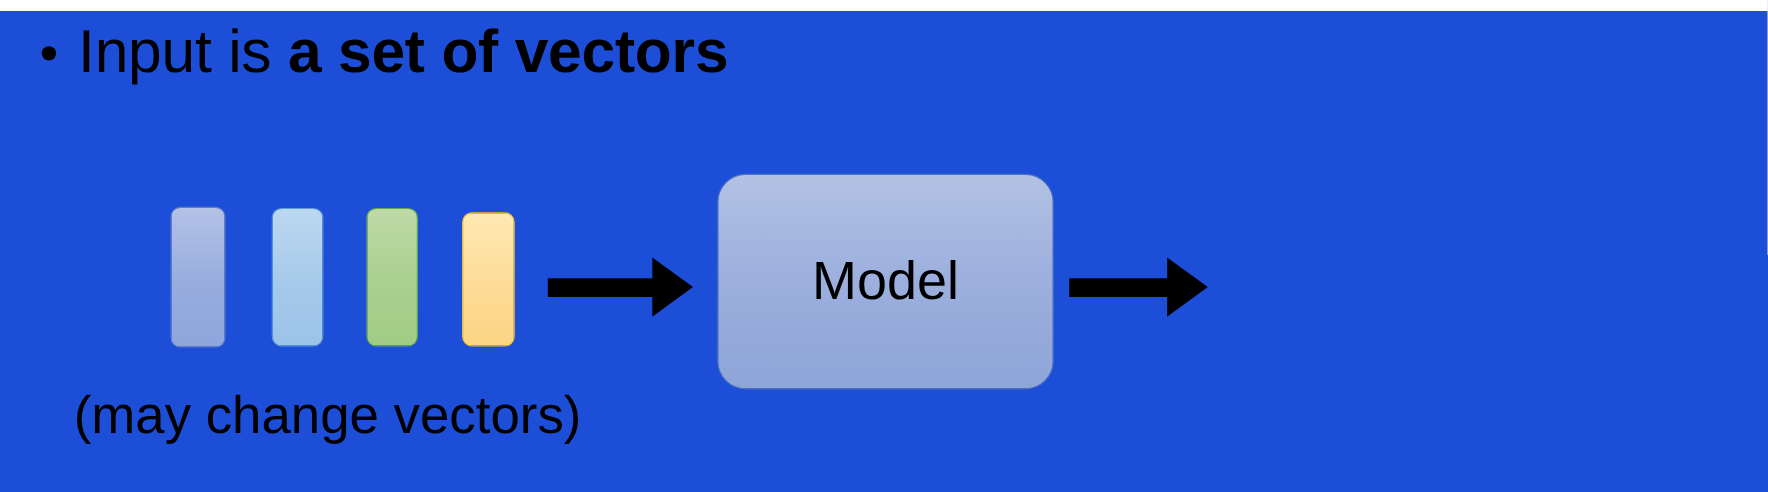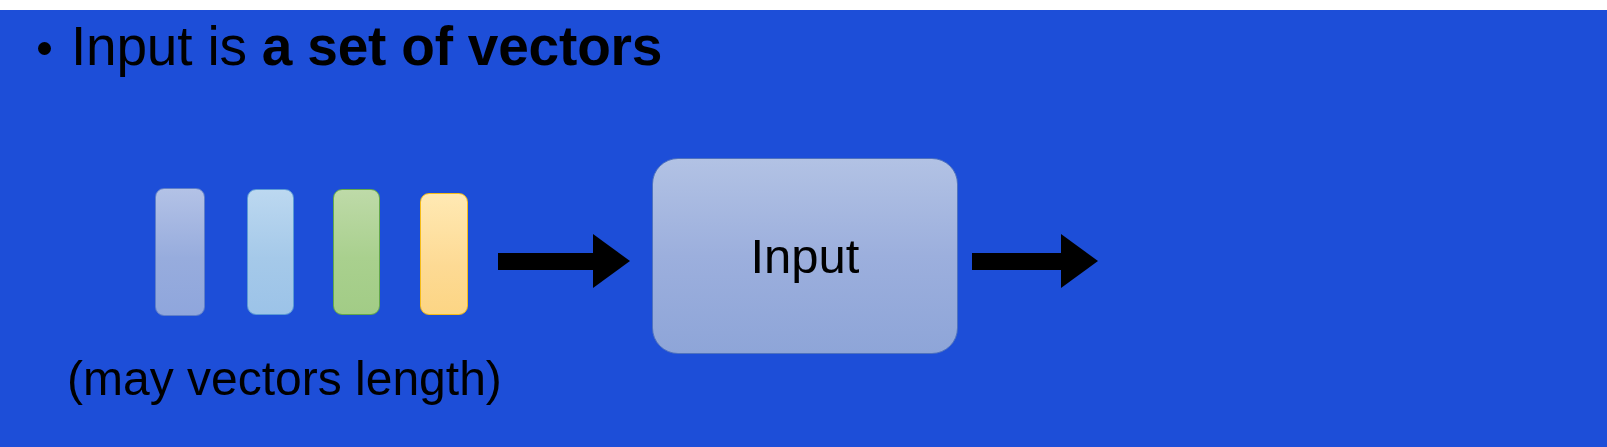--- a/index.html
+++ b/index.html
@@ -171,25 +171,25 @@
   <div class="bar bar-2"></div>
   <div class="bar bar-3"></div>
   <div class="bar bar-4"></div>
 
   <div class="arrow arrow-1">
     <div class="arrow-shaft"></div>
     <div class="arrow-head"></div>
   </div>
 
   <div class="model-box">
-    <span class="model-label">Input</span>
+    <span class="model-label">Model</span>
   </div>
 
   <div class="arrow arrow-2">
     <div class="arrow-shaft"></div>
     <div class="arrow-head"></div>
   </div>
 
 
-  <div class="caption-text">(may vectors length)</div>
+  <div class="caption-text">(may change vectors)</div>
 
 
 </div>
 
 </body></html>

